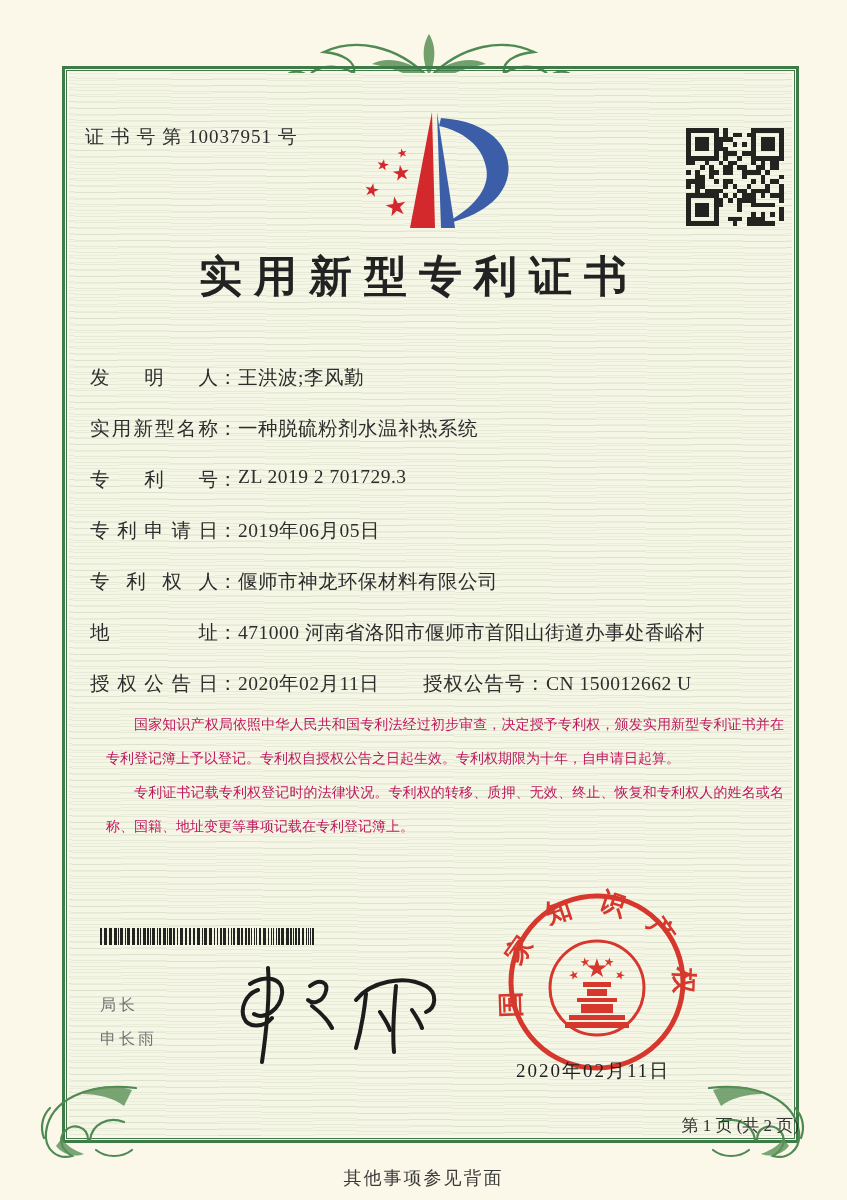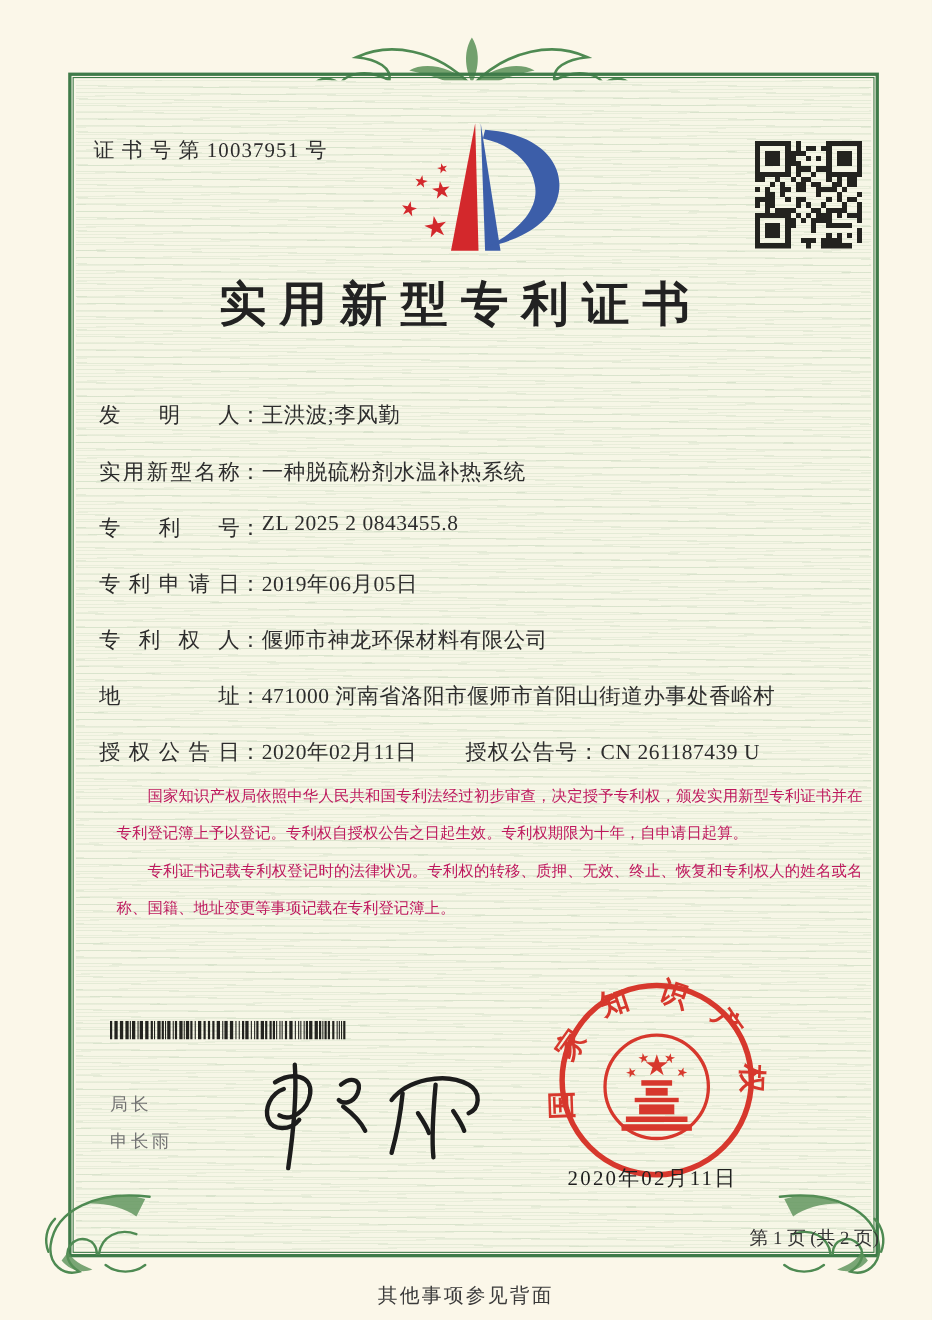--- a/index.html
+++ b/index.html
@@ -377,33 +377,33 @@
   <div class="abs title">实用新型专利证书</div>
 
   <div class="abs fields">
     <div class="frow">
       <span class="flabel">发明人</span><span class="fcolon">：</span><span class="fvalue">王洪波;李风勤</span>
     </div>
     <div class="frow">
       <span class="flabel">实用新型名称</span><span class="fcolon">：</span><span class="fvalue">一种脱硫粉剂水温补热系统</span>
     </div>
     <div class="frow">
-      <span class="flabel">专利号</span><span class="fcolon">：</span><span class="fvalue">ZL 2025 2 0843455.8</span>
+      <span class="flabel">专利号</span><span class="fcolon">：</span><span class="fvalue">ZL 2019 2 701729.3</span>
     </div>
     <div class="frow">
       <span class="flabel">专利申请日</span><span class="fcolon">：</span><span class="fvalue">2019年06月05日</span>
     </div>
     <div class="frow">
       <span class="flabel">专利权人</span><span class="fcolon">：</span><span class="fvalue">偃师市神龙环保材料有限公司</span>
     </div>
     <div class="frow">
       <span class="flabel">地址</span><span class="fcolon">：</span><span class="fvalue">471000 河南省洛阳市偃师市首阳山街道办事处香峪村</span>
     </div>
     <div class="frow">
-      <span class="flabel">授权公告日</span><span class="fcolon">：</span><span class="gleft-value">2020年02月11日</span><span class="grow-right"><span class="flabel2">授权公告号：</span><span class="fvalue">CN 261187439 U</span></span>
+      <span class="flabel">授权公告日</span><span class="fcolon">：</span><span class="gleft-value">2020年02月11日</span><span class="grow-right"><span class="flabel2">授权公告号：</span><span class="fvalue">CN 150012662 U</span></span>
     </div>
   </div>
 
   <div class="abs paras">
     <p>国家知识产权局依照中华人民共和国专利法经过初步审查，决定授予专利权，颁发实用新型专利证书并在专利登记簿上予以登记。专利权自授权公告之日起生效。专利权期限为十年，自申请日起算。</p>
     <p>专利证书记载专利权登记时的法律状况。专利权的转移、质押、无效、终止、恢复和专利权人的姓名或名称、国籍、地址变更等事项记载在专利登记簿上。</p>
   </div>
 
   <div class="abs barcode">
     <svg id="bars" width="218" height="17" viewBox="0 0 218 17">

